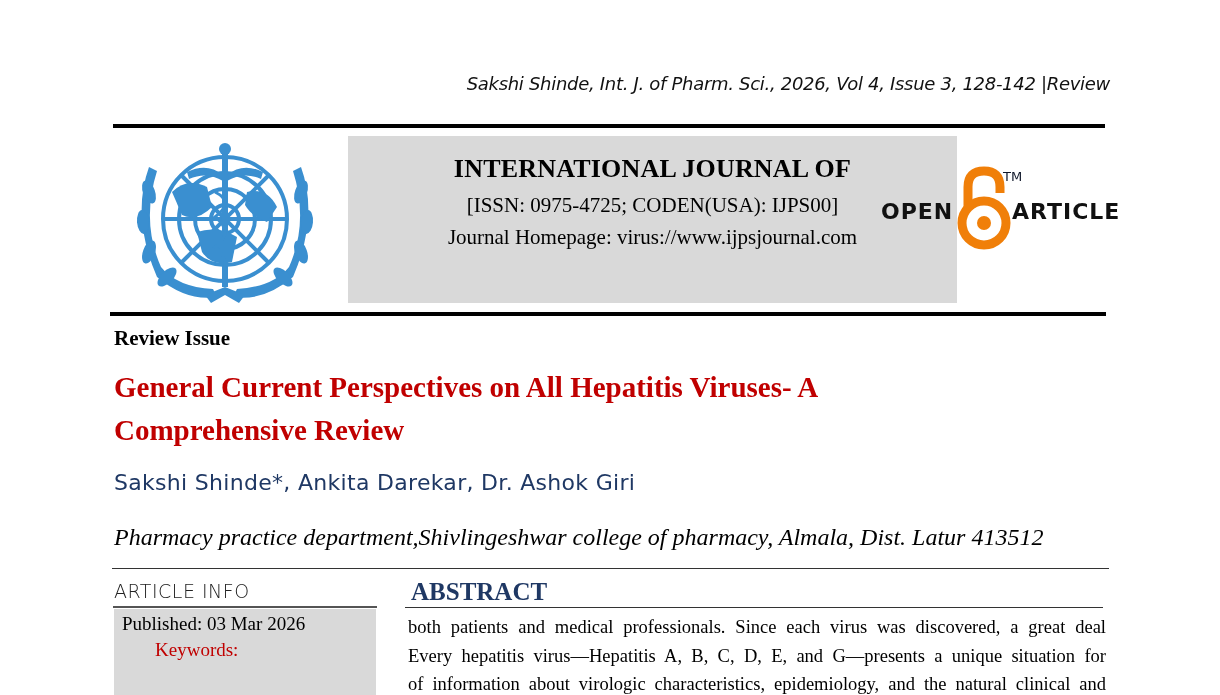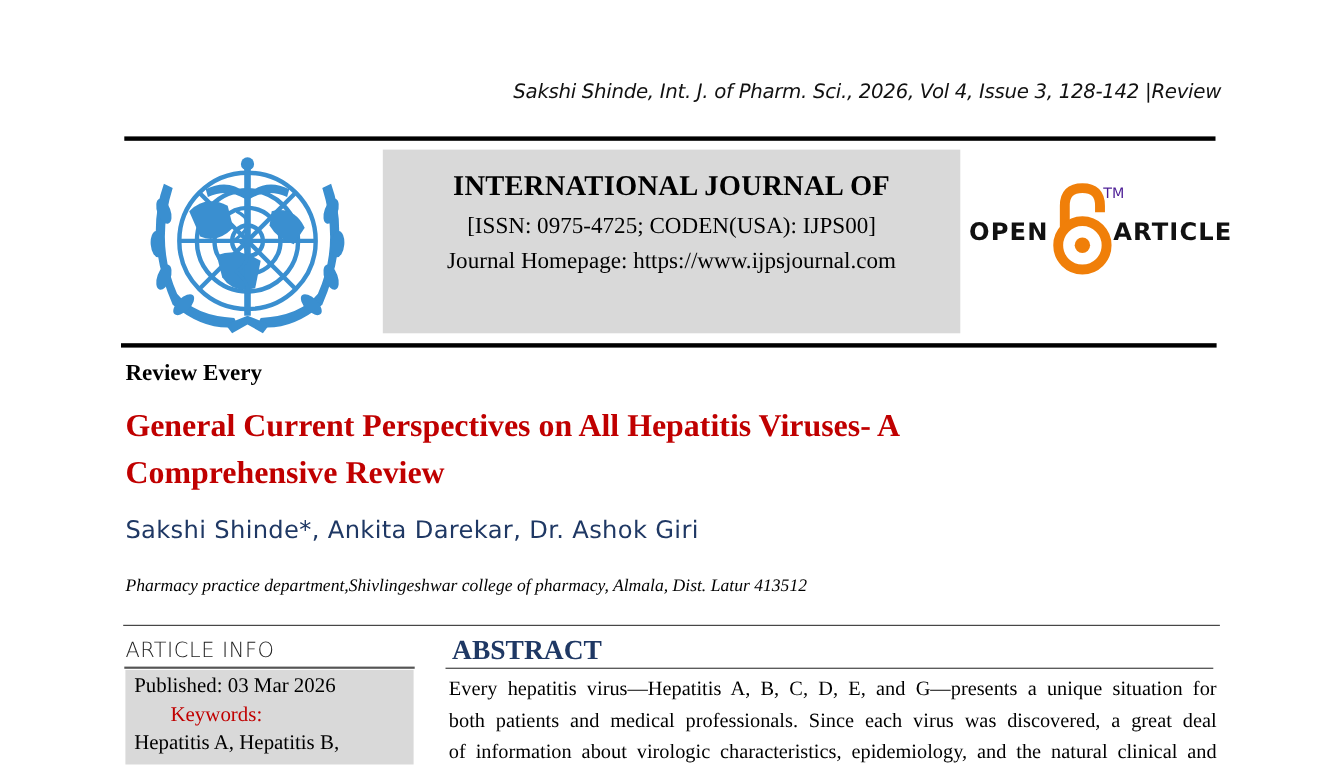--- a/index.html
+++ b/index.html
@@ -5,37 +5,37 @@
   html, body { margin:0; padding:0; background:#ffffff; }
   body { width:1220px; height:695px; position:relative; overflow:hidden; font-family:"Liberation Serif", serif; color:#000; }
 
   .citation { position:absolute; right:110px; top:73px; font-family:"DejaVu Sans", sans-serif; font-style:italic; font-size:18px; color:#111; letter-spacing:-0.3px; }
 
   .rule-top { position:absolute; left:113px; top:124px; width:992px; height:4px; background:#000; }
   .rule-mid { position:absolute; left:110px; top:312px; width:996px; height:4px; background:#000; }
 
   .logo-who { position:absolute; left:127px; top:137px; width:196px; height:168px; }
 
-  .masthead { position:absolute; left:348px; top:136px; width:525px; height:167px; background:#d9d9d9; text-align:center; }
+  .masthead { position:absolute; left:348px; top:136px; width:609px; height:167px; background:#d9d9d9; text-align:center; }
   .masthead .t1 { font-weight:bold; font-size:26px; line-height:36px; margin-top:15px; letter-spacing:0.2px; }
   .masthead .t2 { font-weight:bold; font-size:26px; line-height:36px; letter-spacing:0.2px; }
   .masthead .t3 { font-size:21px; line-height:32px; margin-top:2px; }
   .masthead .t4 { font-size:21px; line-height:32px; }
 
   .oa { position:absolute; left:880px; top:165px; width:230px; height:90px; }
   .oa .open, .oa .access { position:absolute; top:34px; font-family:"DejaVu Sans", sans-serif; font-weight:bold; font-size:22px; color:#111; letter-spacing:1px; }
   .oa .open { left:1px; }
   .oa .access { left:132px; }
   .oa svg { position:absolute; left:76px; top:0px; }
-  .oa .tm { position:absolute; left:123px; top:4px; font-family:"DejaVu Sans", sans-serif; font-size:13px; color:#4c1d95; }
+  .oa .tm { position:absolute; left:123px; top:4px; font-family:"DejaVu Sans", sans-serif; font-size:13px; color:#0f172a; }
 
   .paper-type { position:absolute; left:114px; top:326px; font-weight:bold; font-size:21px; }
   .title { position:absolute; left:114px; top:366px; width:860px; font-weight:bold; font-size:29px; line-height:43px; color:#c00000; }
   .authors { position:absolute; left:114px; top:470px; font-family:"DejaVu Sans", sans-serif; font-size:22px; color:#1f3864; letter-spacing:0.3px; }
-  .affil { position:absolute; left:114px; top:524px; font-style:italic; font-size:16px; }
+  .affil { position:absolute; left:114px; top:524px; font-style:italic; font-size:24px; }
 
   .rule-info { position:absolute; left:112px; top:568px; width:997px; height:1px; background:#333; }
 
   .info-head { position:absolute; left:114px; top:580px; font-family:"DejaVu Sans", sans-serif; font-size:19px; font-weight:300; color:#222; letter-spacing:0.5px; }
   .info-rule { position:absolute; left:113px; top:606px; width:264px; height:2px; background:#555; }
   .info-box { position:absolute; left:114px; top:609px; width:262px; height:90px; background:#d9d9d9; }
   .info-box .row { position:absolute; left:8px; font-size:19px; line-height:25px; }
   .info-box .pub { top:2px; }
   .info-box .kw-label { top:28px; color:#c00000;margin-left:33px; }
   .info-box .kw { top:54px; }
@@ -88,50 +88,49 @@
       <ellipse cx="174" cy="115" rx="6" ry="12" transform="rotate(-20 174 115)"></ellipse>
       <ellipse cx="156" cy="140" rx="6" ry="12" transform="rotate(-45 156 140)"></ellipse>
       <path d="M78 158 L98 150 L118 158 L112 166 L98 158 L84 166 Z"></path>
     </g>
   </svg>
 </div>
 
 <div class="masthead">
   <div class="t1">INTERNATIONAL JOURNAL OF</div>
   <div class="t3">[ISSN: 0975-4725; CODEN(USA): IJPS00]</div>
-  <div class="t4">Journal Homepage: https://www.ijpsjournal.com</div>
+  <div class="t4">Journal Homepage: virus://www.ijpsjournal.com</div>
 </div>
 
 <div class="oa">
   <span class="open">OPEN</span>
   <svg width="56" height="86" viewBox="0 0 56 86">
     <path d="M12 42 L12 22 Q12 6 28 6 Q44 6 44 22 L44 28" fill="none" stroke="#f07f09" stroke-width="9" stroke-linecap="butt"></path>
     <circle cx="28" cy="58" r="22" fill="none" stroke="#f07f09" stroke-width="9"></circle>
     <circle cx="28" cy="58" r="7" fill="#f07f09"></circle>
   </svg>
   <span class="tm">TM</span>
   <span class="access">ARTICLE</span>
 </div>
 
 <div class="rule-mid"></div>
 
-<div class="paper-type">Review Every</div>
+<div class="paper-type">Review Issue</div>
 <div class="title">General Current Perspectives on All Hepatitis Viruses- A Comprehensive Review</div>
 <div class="authors">Sakshi Shinde*, Ankita Darekar, Dr. Ashok Giri</div>
 <div class="affil">Pharmacy practice department,Shivlingeshwar college of pharmacy, Almala, Dist. Latur 413512</div>
 
 <div class="rule-info"></div>
 
 <div class="info-head">ARTICLE INFO</div>
 <div class="info-rule"></div>
 <div class="info-box">
   <div class="row pub">Published:  03 Mar 2026</div>
   <div class="row kw-label">Keywords:</div>
-  <div class="row kw">Hepatitis A, Hepatitis B,</div>
 </div>
 
 <div class="abs-head">ABSTRACT</div>
 <div class="abs-rule"></div>
 <div class="abs-body">
+  <span>both patients and medical professionals. Since each virus was discovered, a great deal</span>
   <span>Every hepatitis virus—Hepatitis A, B, C, D, E, and G—presents a unique situation for</span>
-  <span>both patients and medical professionals. Since each virus was discovered, a great deal</span>
   <span>of information about virologic characteristics, epidemiology, and the natural clinical and</span>
 </div>
 
 </body></html>

